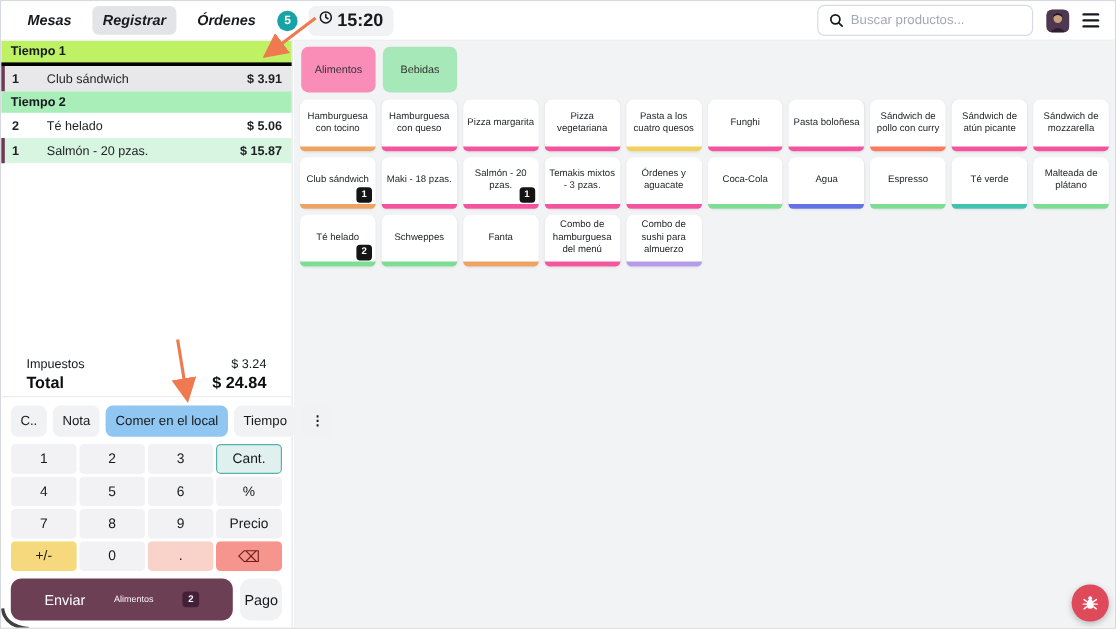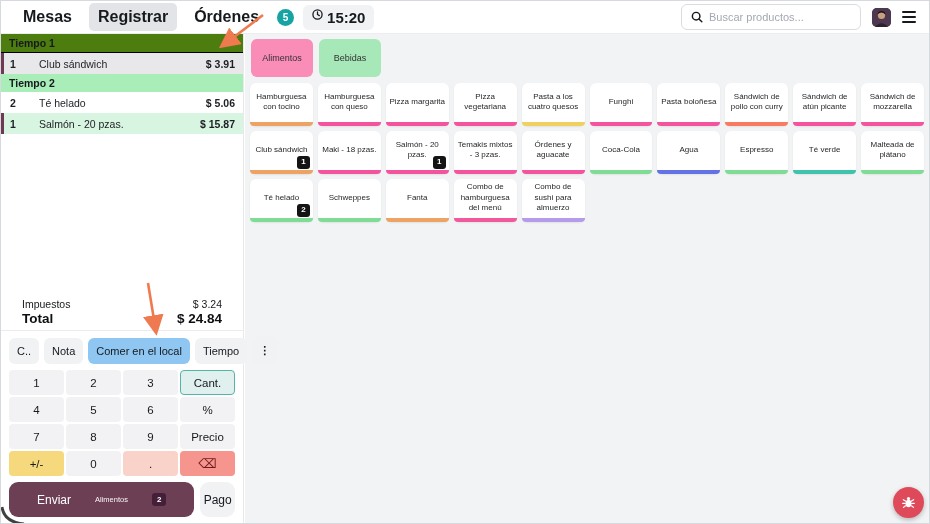--- a/index.html
+++ b/index.html
@@ -3,39 +3,39 @@
 <meta charset="utf-8">
 <style>
   * { box-sizing: border-box; margin: 0; padding: 0; }
   html,body { width: 930px; height: 524px; }
   body { font-family: "Liberation Sans", sans-serif; background: #fff; position: relative; overflow: hidden; border: 1px solid #d6d9dd; }
 
   
   .topbar { position: absolute; top: 0; left: 0; right: 0; height: 33px; background: #fff;
             display: flex; align-items: center; padding: 0 13px; border-bottom: 1px solid #ebedef; z-index: 5; }
   .topbar-left { display: flex; align-items: center; gap: 9px; }
-  .nav-tab { font-size: 16px; font-weight: 600; color: #16191d; padding: 5px 9px; border-radius: 5px; cursor: pointer; white-space: nowrap; }
+  .nav-tab { font-size: 12px; font-weight: 600; color: #16191d; padding: 5px 9px; border-radius: 5px; cursor: pointer; white-space: nowrap; font-style: italic; }
   .nav-tab.active { background: #e3e4e7; }
   .orders-badge { width: 17px; height: 17px; border-radius: 50%; background: #17a3a4; color: #fff;
                   font-size: 10px; font-weight: 700; display: flex; align-items: center; justify-content: center; }
   .clock-pill { background: #f1f2f4; border-radius: 6px; padding: 4px 9px; font-size: 15px; font-weight: 700;
                 display: flex; align-items: flex-start; gap: 4px; color: #16191d; }
   .topbar-right { margin-left: auto; display: flex; align-items: center; gap: 11px; }
   .search-box { display: flex; align-items: center; gap: 6px; border: 1px solid #d9dce0; border-radius: 6px;
                 height: 26px; padding: 0 9px; width: 180px; background: #fff; }
   .search-box input { border: none; outline: none; font-size: 11px; width: 100%; color: #333; font-family: "Liberation Sans", sans-serif; }
   .search-box input::placeholder { color: #a3a9b1; }
   .avatar { width: 19px; height: 19px; border-radius: 5px; background: #503a50; overflow: hidden; display: flex; align-items: flex-end; justify-content: center; }
   .hamburger { display: flex; flex-direction: column; gap: 3px; width: 14px; cursor: pointer; }
   .hamburger span { display: block; height: 2px; background: #16191d; border-radius: 1px; }
 
   
   .left-panel { position: absolute; top: 33px; left: 0; width: 243px; bottom: 0; background: #fff;
                 border-right: 1px solid #e8e9eb; display: flex; flex-direction: column; z-index: 2; }
-  .group-header { font-size: 10.5px; font-weight: 700; color: #16191d; padding: 3px 8px; background: #4d7c0f; border-bottom: 1px solid #000000; }
+  .group-header { font-size: 10.5px; font-weight: 700; color: #16191d; padding: 3px 8px; background: #bef264; border-bottom: 3px solid #000000; }
   .group-header.green { background: #a9edb9; border-bottom: none; }
   .order-row { display: flex; align-items: center; height: 21px; font-size: 10.5px; color: #1c1f23; position: relative; padding-right: 8px; }
   .order-row .qty { width: 30px; padding-left: 9px; font-weight: 700; }
   .order-row .name { flex: 1; padding-left: 8px; }
   .order-row .price { font-weight: 700; }
   .order-row.bg-gray { background: #e8e8ea; }
   .order-row.bg-mint { background: #d8f5e1; }
   .order-row.accent::before { content: ""; position: absolute; left: 0; top: 0; bottom: 0; width: 3px; background: #6e3a53; }
   .panel-spacer { flex: 1; }
   .totals { padding: 2px 21px 4px; }

